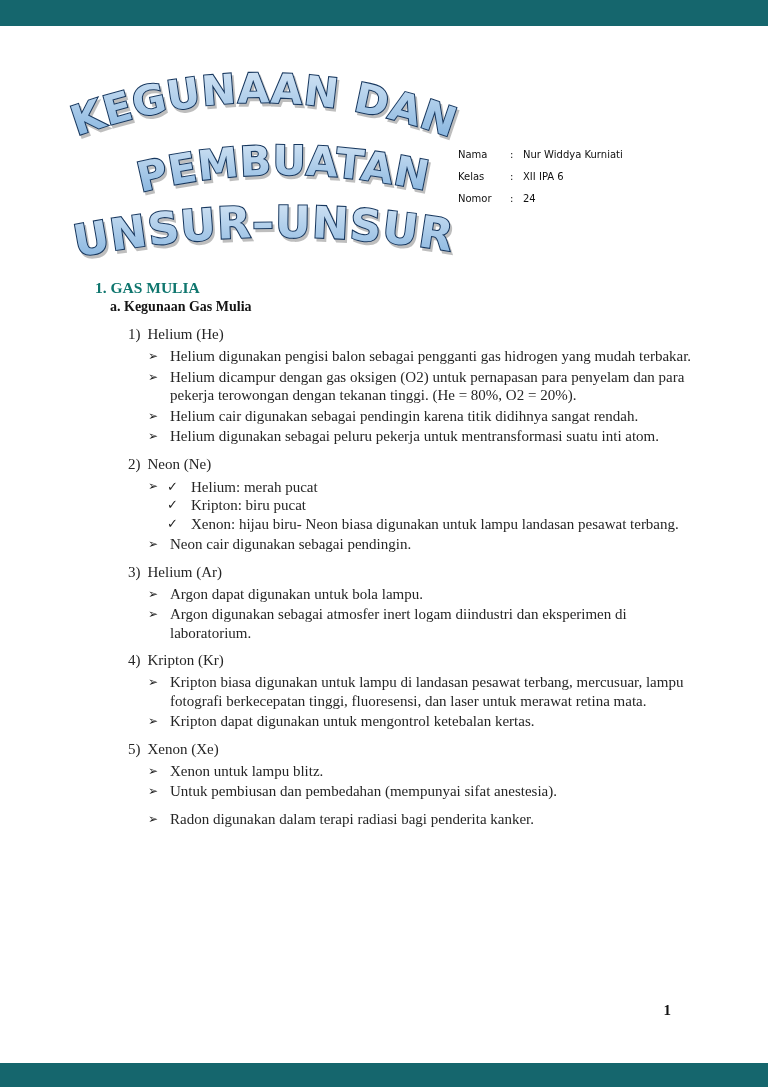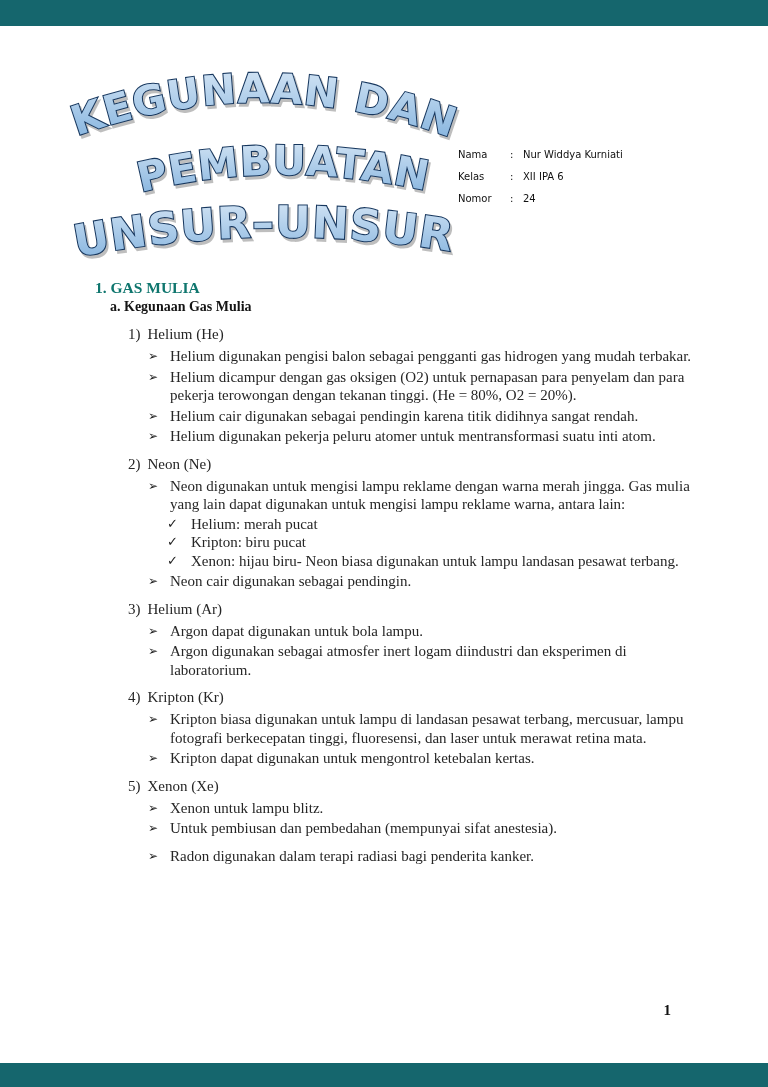--- a/index.html
+++ b/index.html
@@ -114,30 +114,29 @@
             </div>
             <div class="bullet">
               <span class="b-marker">➢</span>
               <div class="b-col">
                 <div class="b-text">Helium cair digunakan sebagai pendingin karena titik didihnya sangat rendah.</div>
               </div>
             </div>
             <div class="bullet">
               <span class="b-marker">➢</span>
               <div class="b-col">
-                <div class="b-text">Helium digunakan pekerja peluru atomer untuk mentransformasi suatu inti atom.</div>
+                <div class="b-text">Helium digunakan sebagai peluru pekerja untuk mentransformasi suatu inti atom.</div>
               </div>
             </div>
           </div>
           <div class="item">
             <div class="item-title"><span class="item-num">2)</span><span class="item-name">Neon (Ne)</span></div>
             <div class="bullet">
               <span class="b-marker">➢</span>
               <div class="b-col">
-                <div class="b-text">Neon digunakan untuk mengisi lampu reklame dengan warna merah jingga. Gas mulia yang lain dapat digunakan untuk mengisi lampu reklame warna, antara  lain:</div>
                 <div class="subs">
                   <div class="sub">
                     <span class="sub-marker">✓</span>
                     <div class="sub-text">Helium: merah pucat</div>
                   </div>
                   <div class="sub">
                     <span class="sub-marker">✓</span>
                     <div class="sub-text">Kripton: biru pucat</div>
                   </div>
                   <div class="sub">

